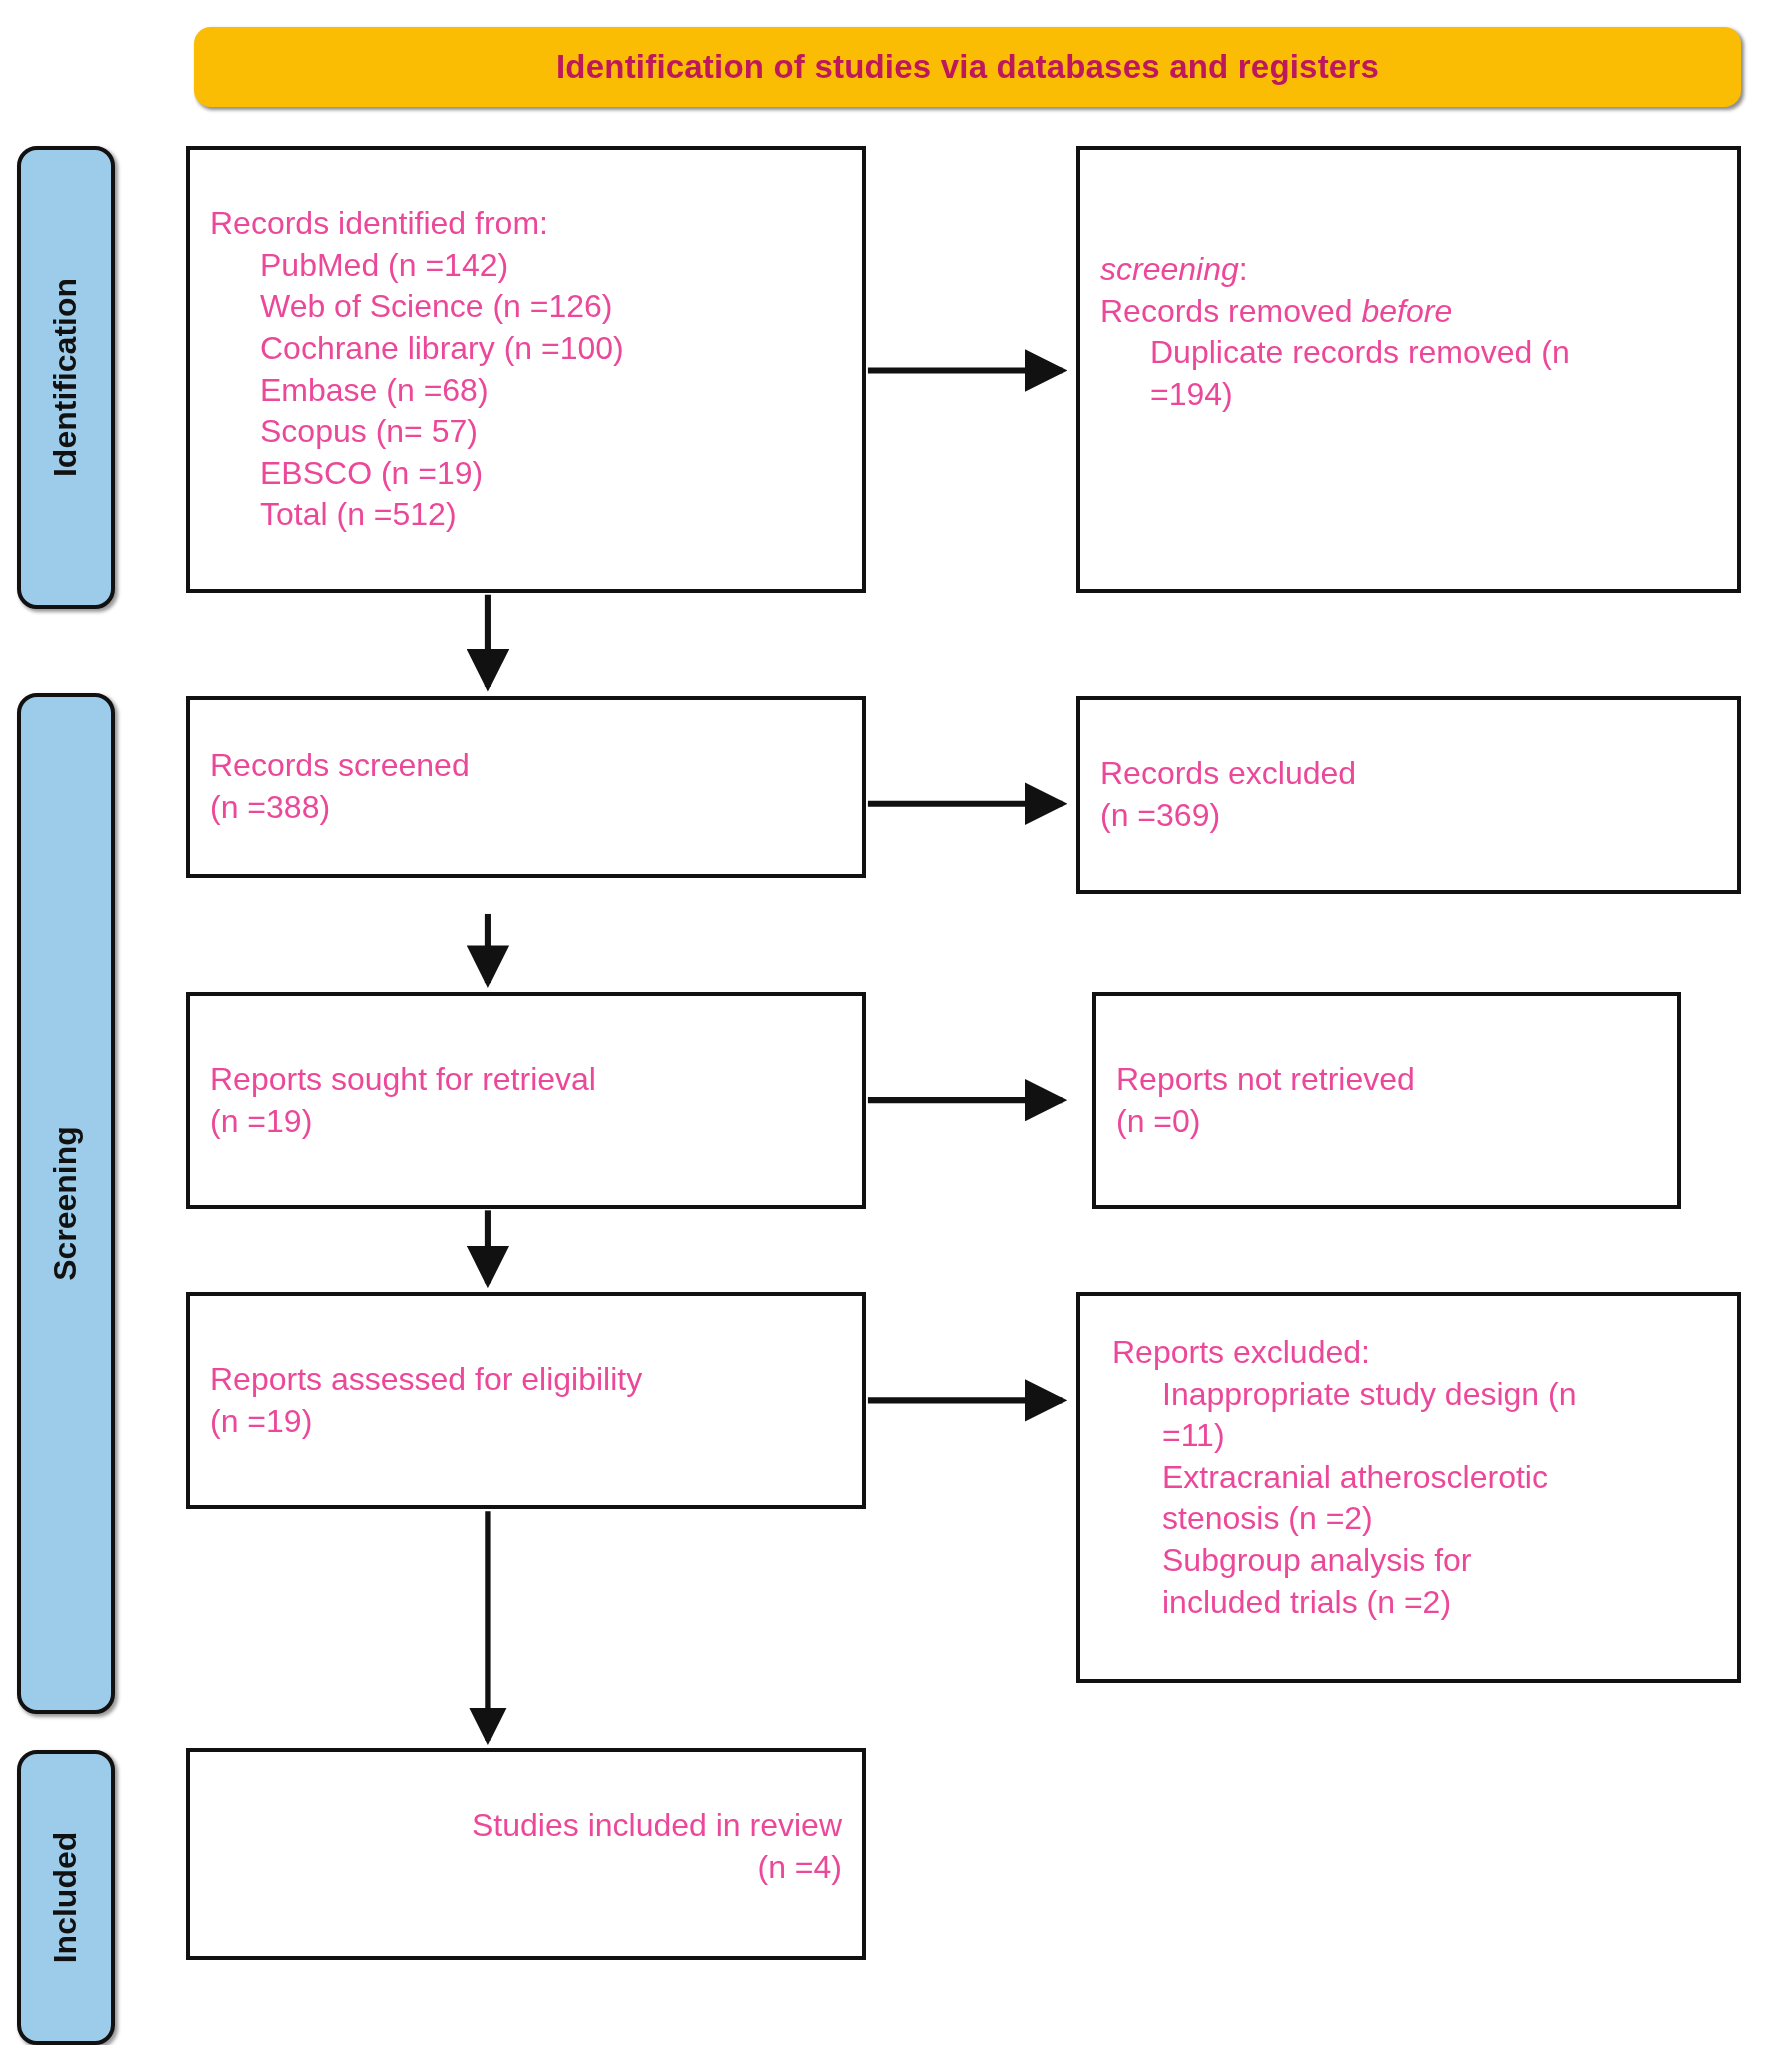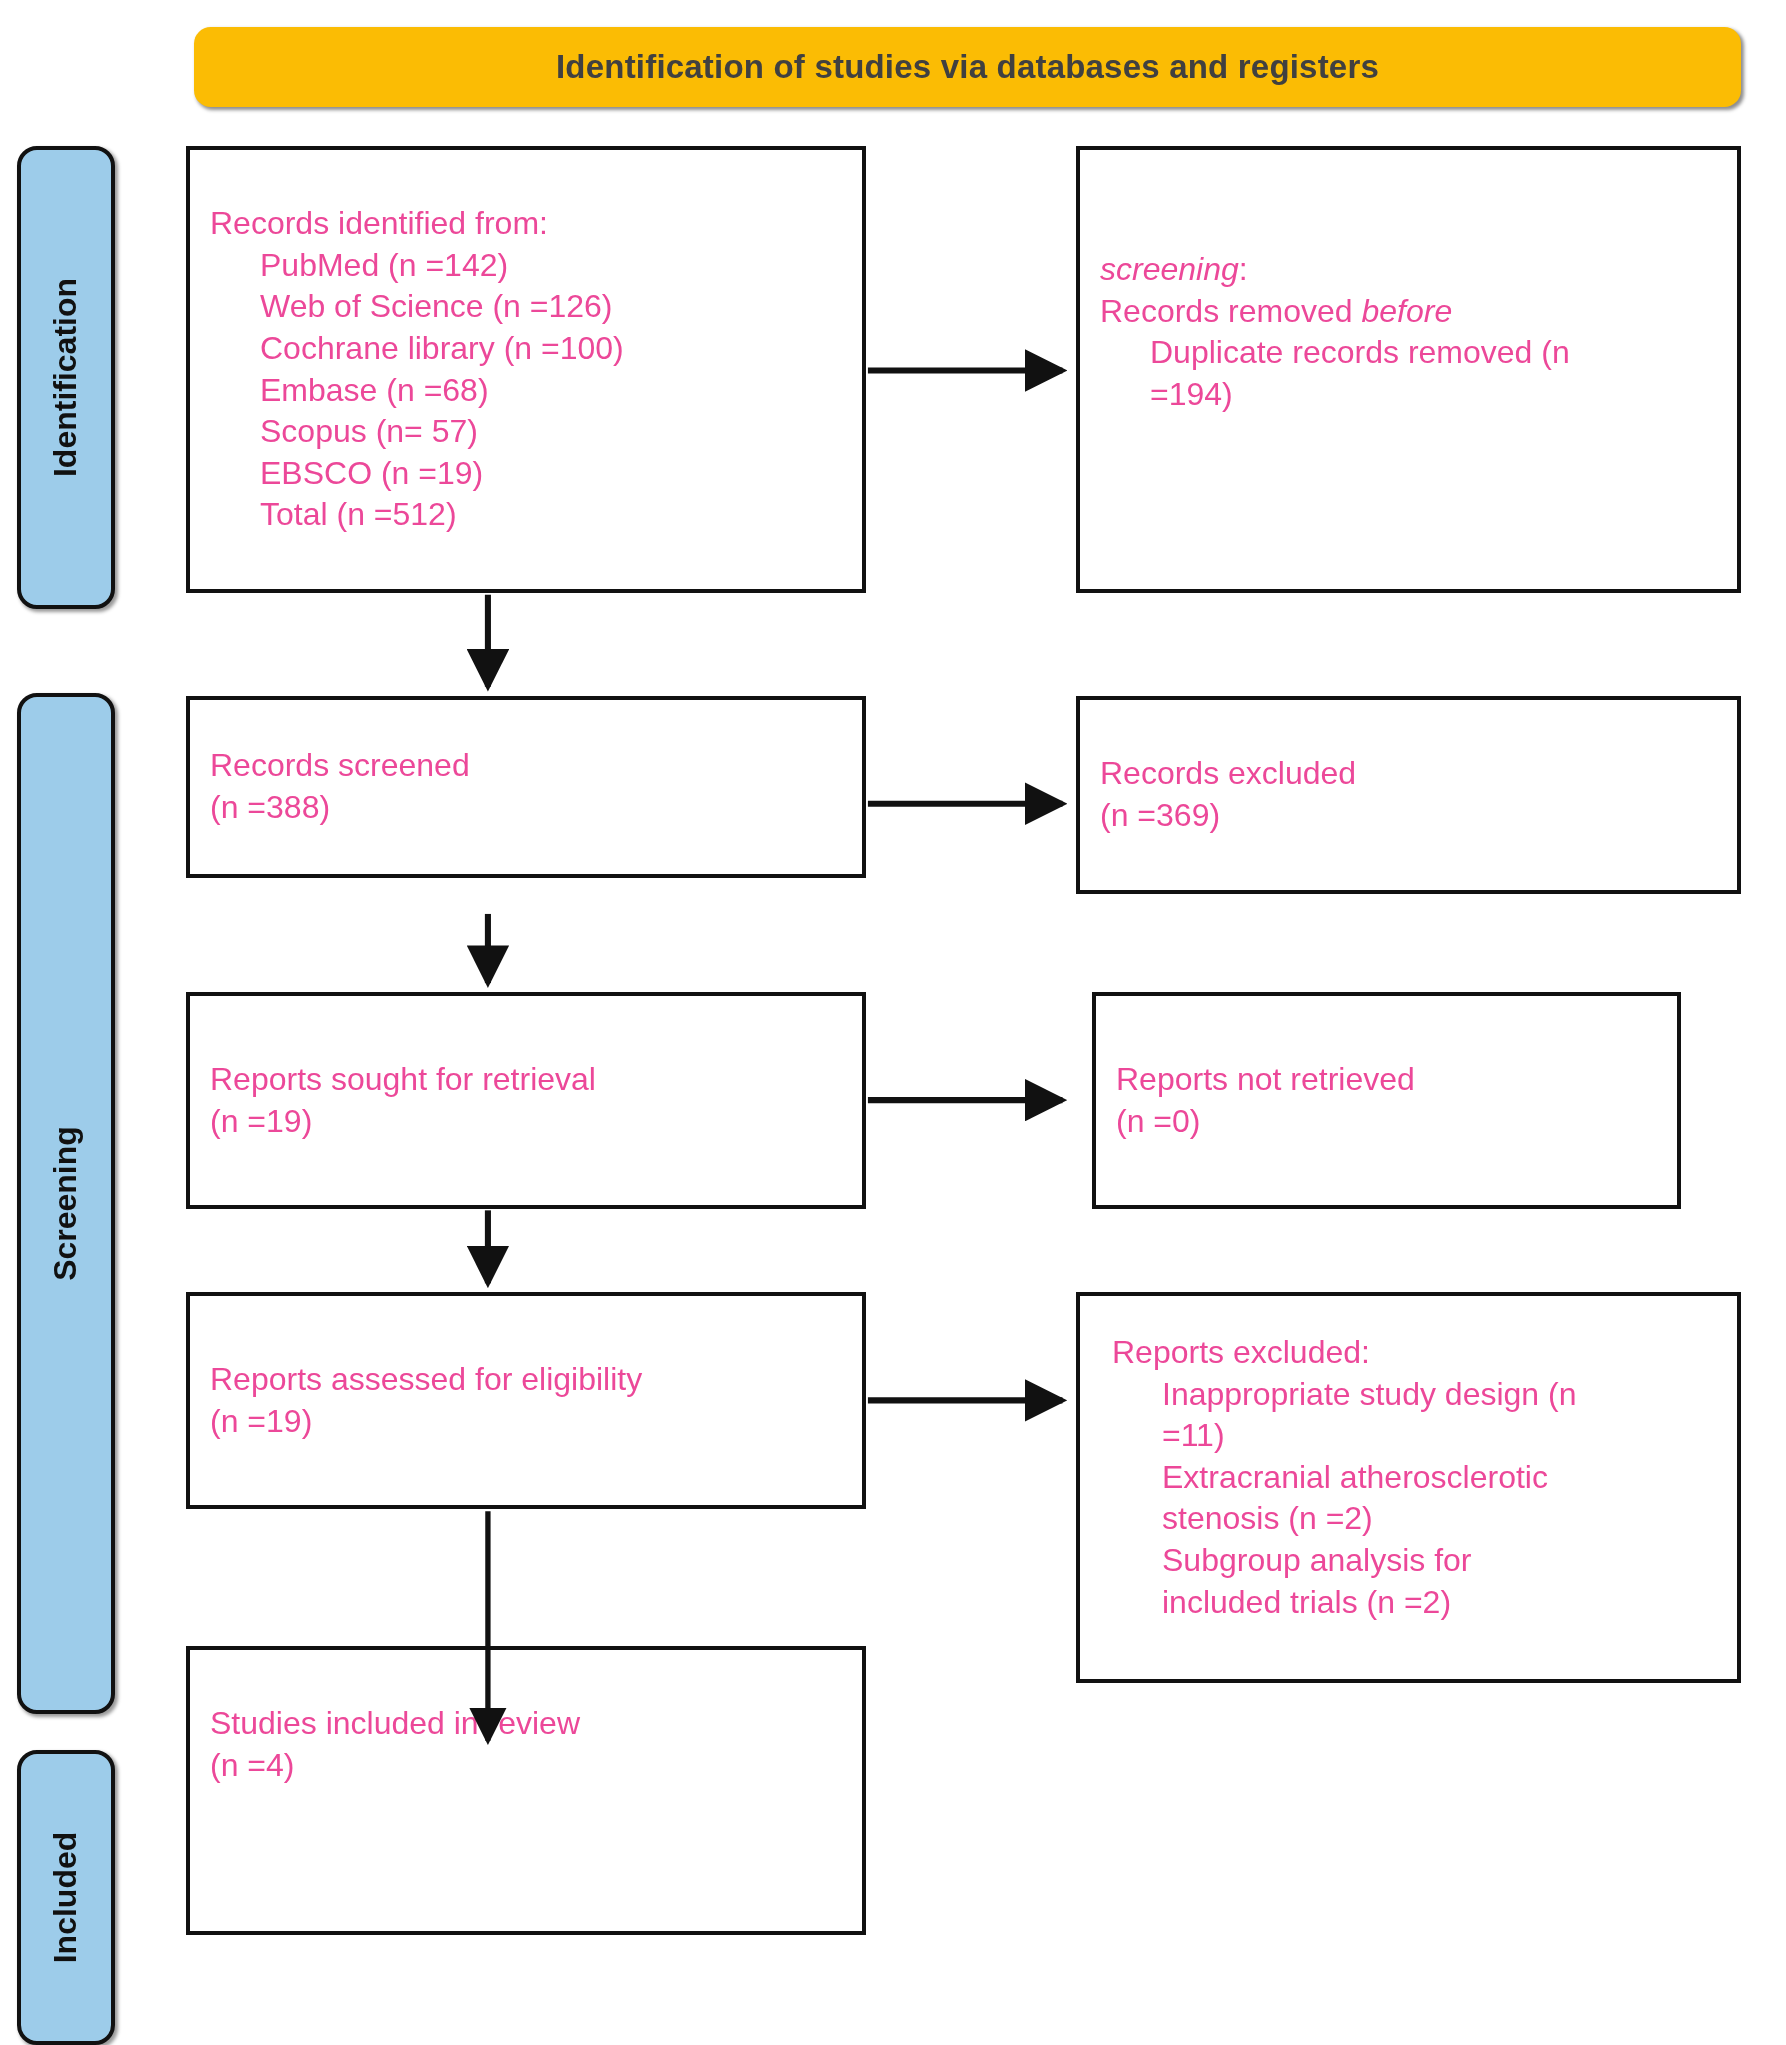--- a/index.html
+++ b/index.html
@@ -28,21 +28,21 @@
     background: #FBBC04;
     border-radius: 16.7px;
     box-shadow: 2.3px 2.3px 3.8px rgba(0,0,0,0.45);
     display: flex;
     align-items: center;
     justify-content: center;
   }
   .banner-text {
     font-size: 33px;
     font-weight: bold;
-    color: #404040;
+    color: #be185d;
     letter-spacing: 0.2px;
     text-align: left;
   }
 
   
   .stage {
     position: absolute;
     left: 16.7px;
     width: 90px;
     background: #9DCCEA;
@@ -84,21 +84,21 @@
   .ital { font-style: italic; }
 
   #box-identified     { left: 186px;  top: 146px;  width: 680px;  height: 447px; }
   #box-removed        { left: 1076px; top: 146px;  width: 665px;  height: 447px; }
   #box-screened       { left: 186px;  top: 696px;  width: 680px;  height: 182px; }
   #box-excluded       { left: 1076px; top: 696px;  width: 665px;  height: 198px; }
   #box-sought         { left: 186px;  top: 992px; width: 680px;  height: 217px; }
   #box-notretrieved   { left: 1092px; top: 992px; width: 589px;  height: 217px; }
   #box-assessed       { left: 186px;  top: 1292px; width: 680px;  height: 217px; }
   #box-reportsexcl    { left: 1076px; top: 1292px; width: 665px;  height: 391px; padding-left: 32px; }
-  #box-studiesincl    { left: 186px;  top: 1646px; width: 680px;  height: 289px; }
+  #box-studiesincl    { left: 186px;  top: 1748px; width: 680px;  height: 212px; align-items: flex-end; }
 
   #box-removed      { justify-content: flex-start; padding-top: 99px; }
   #box-reportsexcl  { justify-content: flex-start; padding-top: 36px; }
   #box-studiesincl  { justify-content: flex-start; padding-top: 53px; }
 
   
   #connectors {
     position: absolute;
     left: 0;
     top: 0;

